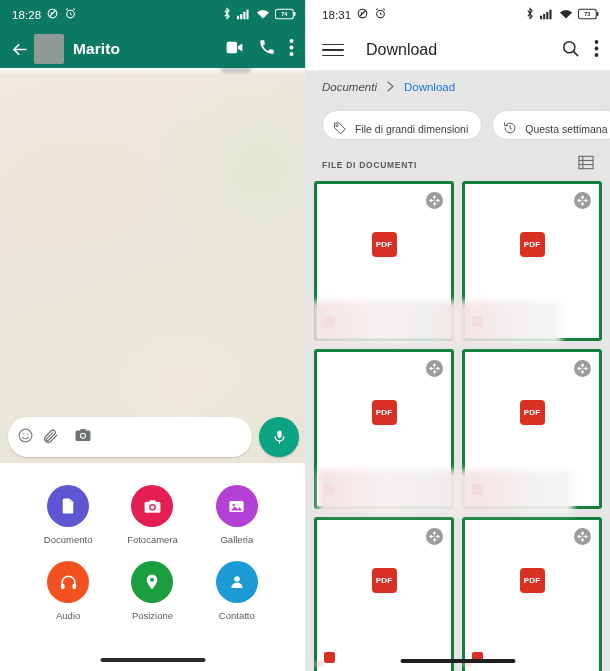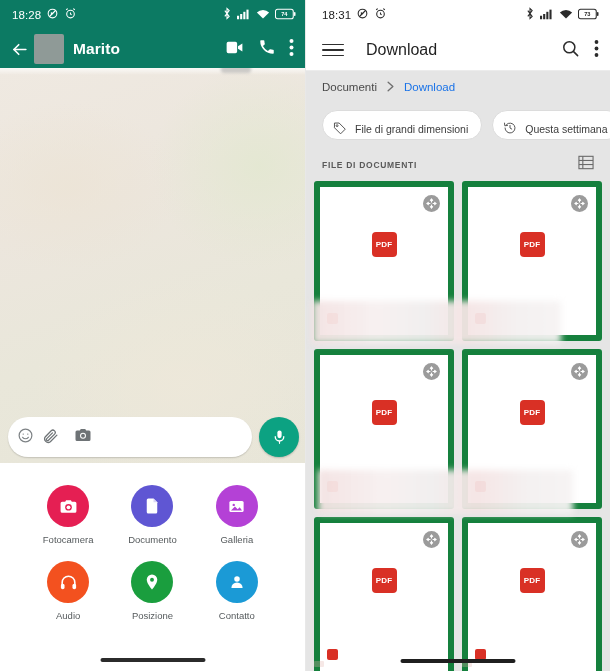--- a/index.html
+++ b/index.html
@@ -114,21 +114,21 @@
   .fm-hamb { width: 22px; display:flex; flex-direction: column; gap: 4px; }
   .fm-hamb span { display:block; height: 1.6px; background: #2f2f2f; border-radius: 1px; }
   .fm-title { font-size: 16px; color: #1f1f1f; margin-left: 22px; flex: 1; }
   .fm-appbar-actions { display: flex; align-items: center; gap: 14px; }
   .fm-divider { height: 1px; background: #ececec; }
 
   .fm-breadcrumb {
     height: 32px; display: flex; align-items: center; gap: 9px;
     padding: 0 16px; font-size: 11.5px;
   }
-  .crumb-1 { color: #4a4a4a; }
+  .crumb-1 { color: #4a4a4a; font-style: italic; }
   .crumb-cur { color: #1a73e8; }
 
   .fm-chips { display: flex; gap: 10px; padding: 7px 16px 0 16px; }
   .chip {
     height: 30px; border: 1px solid #dcdcdc; border-radius: 16px;
     display: flex; align-items: center; gap: 8px; padding: 8px 13px 0 10px;
     font-size: 10.5px; color: #3c3c3c; background: #fff; white-space: nowrap;
   }
 
   .fm-sectionrow {
@@ -140,21 +140,21 @@
   }
 
   .fm-grid {
     flex: 1; position: relative; overflow: hidden;
     padding: 0 8px; 
   }
   .grid-rows { display: flex; flex-direction: column; gap: 8px; }
   .grid-row { display: flex; gap: 8px; }
   .doc-card {
     flex: 1; height: 160px; background: #ffffff;
-    border: 6px solid #15803d; border-radius: 3px;
+    border: 3px solid #15803d; border-radius: 3px;
     position: relative; display: flex; flex-direction: column;
   }
   .card-expand {
     position: absolute; top: 8px; right: 8px;
     width: 17px; height: 17px; border-radius: 50%; background: #9b9b9b;
     display: flex; align-items: center; justify-content: center;
   }
   .card-thumb { flex: 1; display: flex; align-items: center; justify-content: center; }
   .pdf-badge {
     width: 25px; height: 25px; background: #d93025; border-radius: 4px;
@@ -310,38 +310,38 @@
             <rect x="11.2" y="17" width="1.6" height="4" rx=".8"></rect>
           </svg>
         </div>
       </div>
     </div>
 
     <div class="wa-attach">
       <div class="attach-grid">
 
         <div class="attach-cell">
+          <div class="attach-bubble" style="background:#5f56d3">
+            <svg width="18" height="18" viewBox="0 0 24 24" fill="#fff">
+              <path d="M14 2H7a2 2 0 0 0-2 2v16a2 2 0 0 0 2 2h10a2 2 0 0 0 2-2V7z"></path>
+              <path d="M14 2v5h5" fill="#d9d6f5"></path>
+            </svg>
+          </div>
+          <span class="attach-label">Documento</span>
+        </div>
+
+        <div class="attach-cell">
           <div class="attach-bubble" style="background:#e51f53">
             <svg width="19" height="19" viewBox="0 0 24 24" fill="#fff">
               <path d="M9 4l-1.2 2H4a2 2 0 0 0-2 2v10a2 2 0 0 0 2 2h16a2 2 0 0 0 2-2V8a2 2 0 0 0-2-2h-3.8L15 4z"></path>
               <circle cx="12" cy="13" r="4.2" fill="#e51f53"></circle>
               <circle cx="12" cy="13" r="2.4" fill="#fff"></circle>
             </svg>
           </div>
           <span class="attach-label">Fotocamera</span>
-        </div>
-
-        <div class="attach-cell">
-          <div class="attach-bubble" style="background:#5f56d3">
-            <svg width="18" height="18" viewBox="0 0 24 24" fill="#fff">
-              <path d="M14 2H7a2 2 0 0 0-2 2v16a2 2 0 0 0 2 2h10a2 2 0 0 0 2-2V7z"></path>
-              <path d="M14 2v5h5" fill="#d9d6f5"></path>
-            </svg>
-          </div>
-          <span class="attach-label">Documento</span>
         </div>
 
         <div class="attach-cell">
           <div class="attach-bubble" style="background:#b441d6">
             <svg width="19" height="19" viewBox="0 0 24 24" fill="#fff">
               <rect x="3" y="5" width="18" height="14" rx="2"></rect>
               <circle cx="8.5" cy="10" r="1.5" fill="#b441d6"></circle>
               <path d="M5 17l5-5 3.5 3.5L16 13l3 4z" fill="#b441d6"></path>
             </svg>
           </div>

